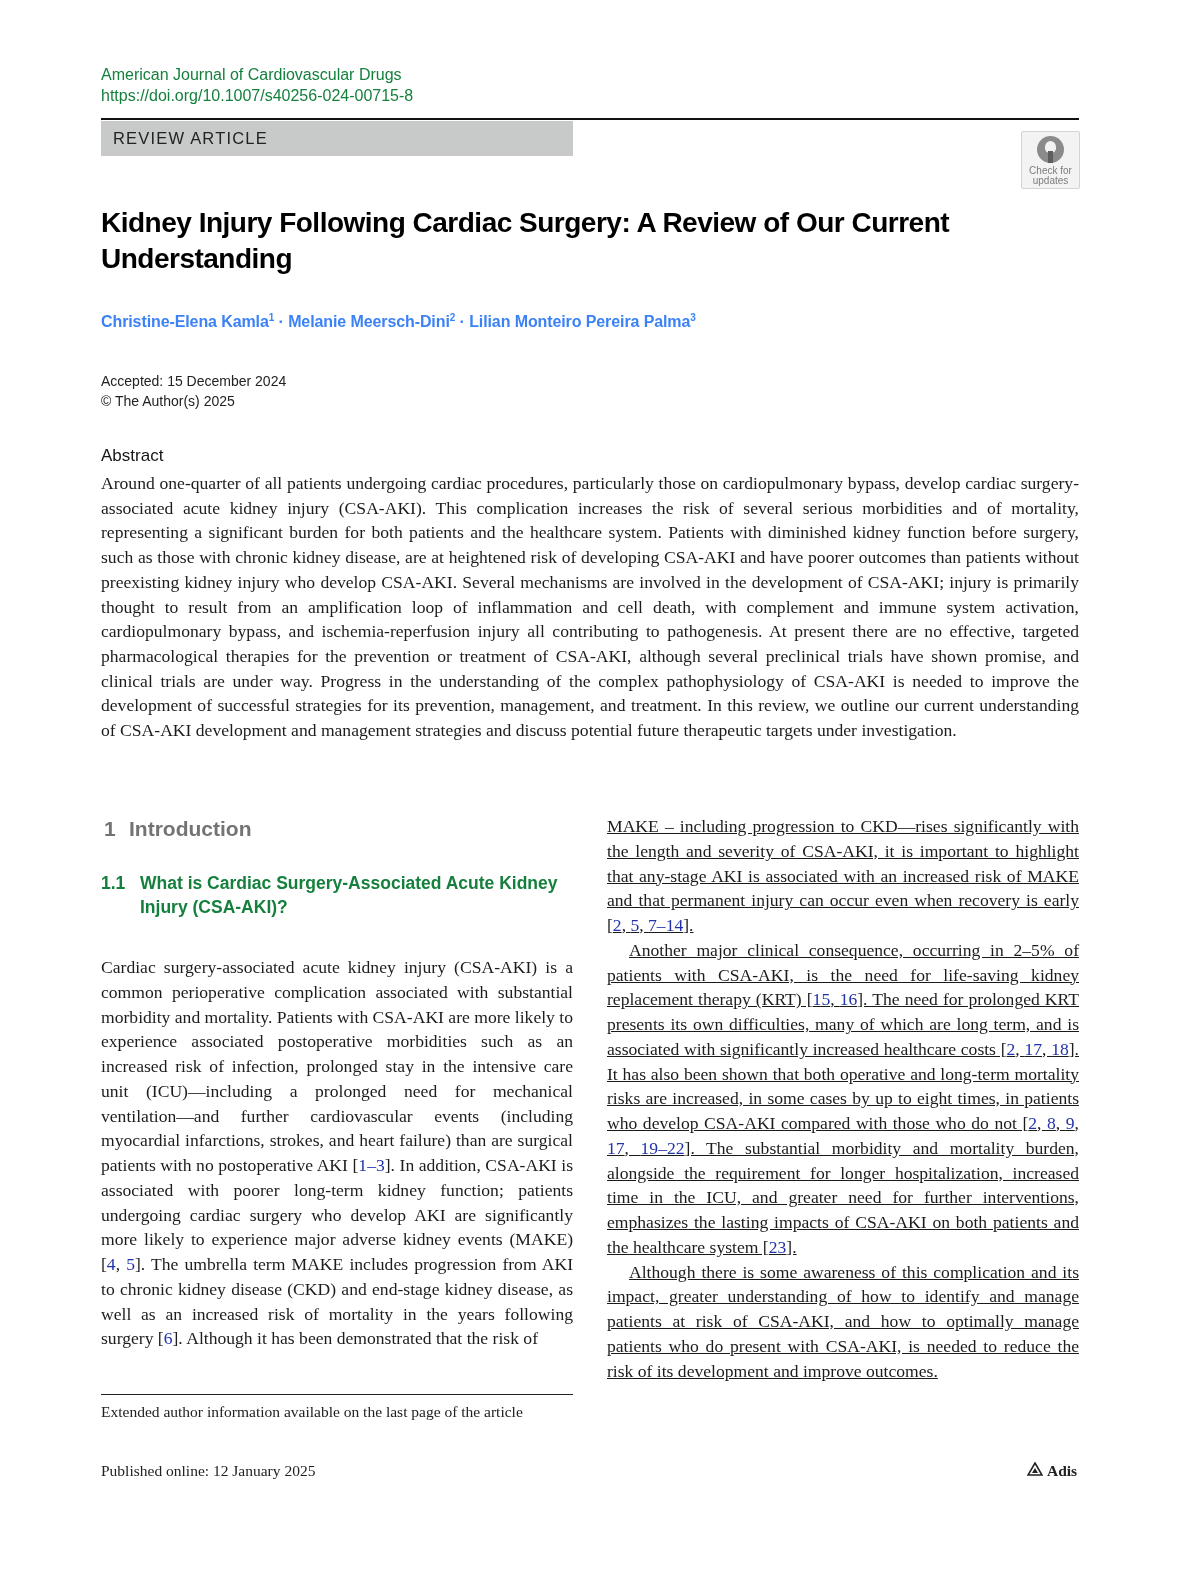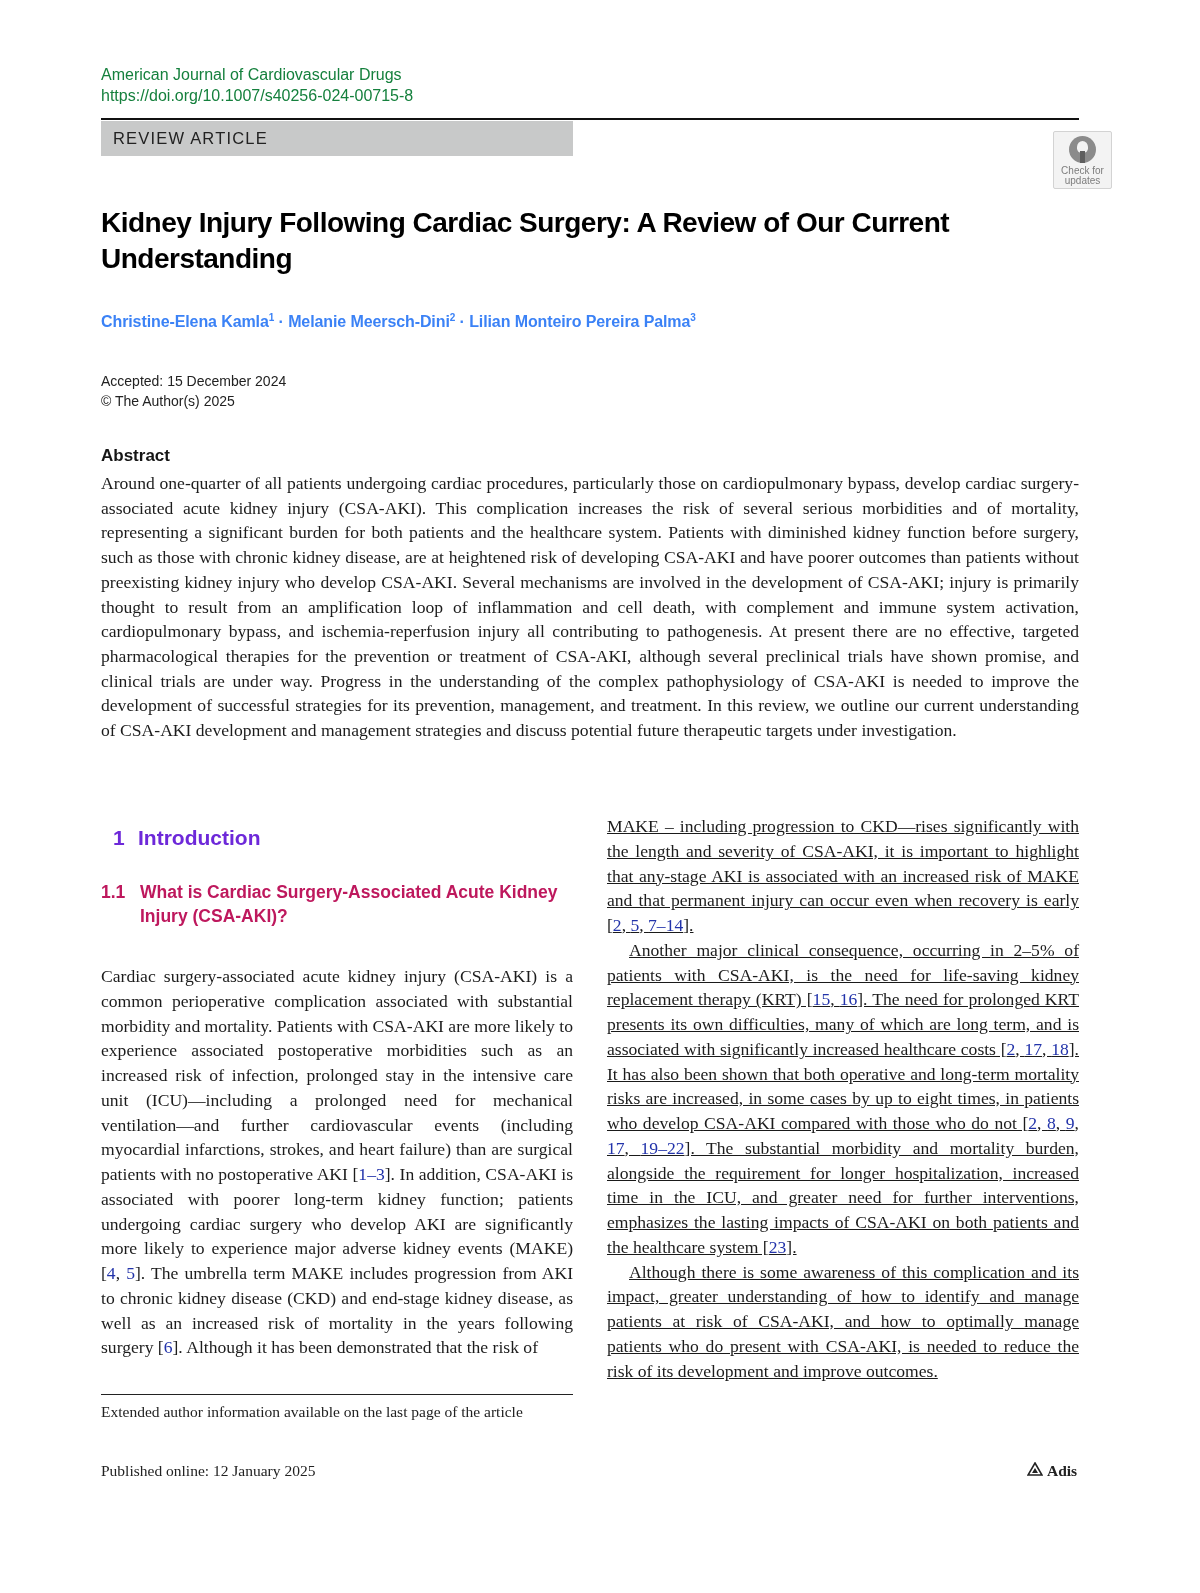--- a/index.html
+++ b/index.html
@@ -6,39 +6,39 @@
   body { width: 1200px; height: 1593px; position: relative; overflow: hidden; color: #1a1a1a; }
   .sans { font-family: "Liberation Sans", "DejaVu Sans", sans-serif; }
   .serif { font-family: "Liberation Serif", "DejaVu Serif", serif; }
   .abs { position: absolute; }
 
   #journal { left: 101px; top: 64px; font-size: 16px; line-height: 21px; color: #15803d; }
   #topline { left: 101px; top: 118px; width: 978px; height: 0; border-top: 2px solid #111; }
   #review-band { left: 101px; top: 121px; width: 472px; height: 35px; background: #c8c9c9; }
   #review-band span { position: absolute; left: 12px; top: 8px; font-size: 16.5px; font-weight: normal; letter-spacing: 1.2px; color: #222; }
 
-  #crossmark { left: 1021px; top: 131px; width: 57px; height: 56px; border: 1px solid #d3d3d3; background: #f3f3f3; border-radius: 2px; margin-left: 32px; }
+  #crossmark { left: 1021px; top: 131px; width: 57px; height: 56px; border: 1px solid #d3d3d3; background: #f3f3f3; border-radius: 2px; }
   #crossmark .circ { position: absolute; left: 15px; top: 4px; width: 27px; height: 27px; border-radius: 50%; background: #8b8b8b; }
   #crossmark .circ::after { content: ""; position: absolute; left: 8px; top: 5px; width: 11px; height: 12px; background: #f3f3f3; border-radius: 50% 50% 40% 40%; }
   #crossmark .circ::before { content: ""; position: absolute; left: 11px; top: 15px; width: 5px; height: 12px; background: #5e5e5e; z-index: 1; }
   #crossmark .t { position: absolute; left: 0; width: 57px; text-align: center; font-size: 10px; line-height: 10px; color: #7d7d7d; }
 
   #title { left: 101px; top: 205px; width: 900px; font-size: 28px; line-height: 36px; font-weight: bold; color: #000000; letter-spacing: -0.5px; }
   #authors { left: 101px; top: 312px; font-size: 16px; font-weight: bold; color: #3b82f6; letter-spacing: -0.1px; }
   #authors sup { font-size: 10px; }
 
   #accepted { left: 101px; top: 371px; font-size: 14px; line-height: 20px; color: #222; }
-  #abstract-h { left: 101px; top: 446px; font-size: 17px; font-weight: bold; color: #151515; }
+  #abstract-h { left: 101px; top: 446px; font-size: 17px; font-weight: normal; color: #151515; }
   #abstract { left: 101px; top: 471px; width: 978px; font-size: 17.6px; line-height: 24.7px; text-align: justify; color: #1c1c1c; }
 
   #col-left { left: 101px; top: 814px; width: 472px; }
   #col-right { left: 607px; top: 814px; width: 472px; text-decoration: underline; }
-  .sec-h1 { font-size: 21px; font-weight: bold; color: #6d28d9; margin: 12px; }
+  .sec-h1 { font-size: 21px; font-weight: bold; color: #737373; margin: 3px; }
   .sec-h1 .num { display: inline-block; width: 25px; }
-  .sec-h2 { font-size: 17.5px; font-weight: bold; line-height: 24px; color: #be185d; margin-top: 25px; display: flex; }
+  .sec-h2 { font-size: 17.5px; font-weight: bold; line-height: 24px; color: #15803d; margin-top: 25px; display: flex; }
   .sec-h2 .num { width: 39px; flex: none; }
   .para { font-size: 17.6px; line-height: 24.75px; text-align: justify; color: #1c1c1c; margin: 0; }
   .indent { text-indent: 22px; }
   .ref { color: #2233aa; }
 
   #footnote-rule { left: 101px; top: 1394px; width: 472px; border-top: 1px solid #222; }
   #footnote { left: 101px; top: 1403px; font-size: 15.5px; color: #222; }
   #published { left: 101px; top: 1462px; font-size: 15.5px; color: #222; }
   #adis { left: 1027px; top: 1462px; font-size: 15.5px; font-weight: bold; color: #222; display: flex; align-items: flex-start; gap: 4px; }
   #adis svg { display: block; }

